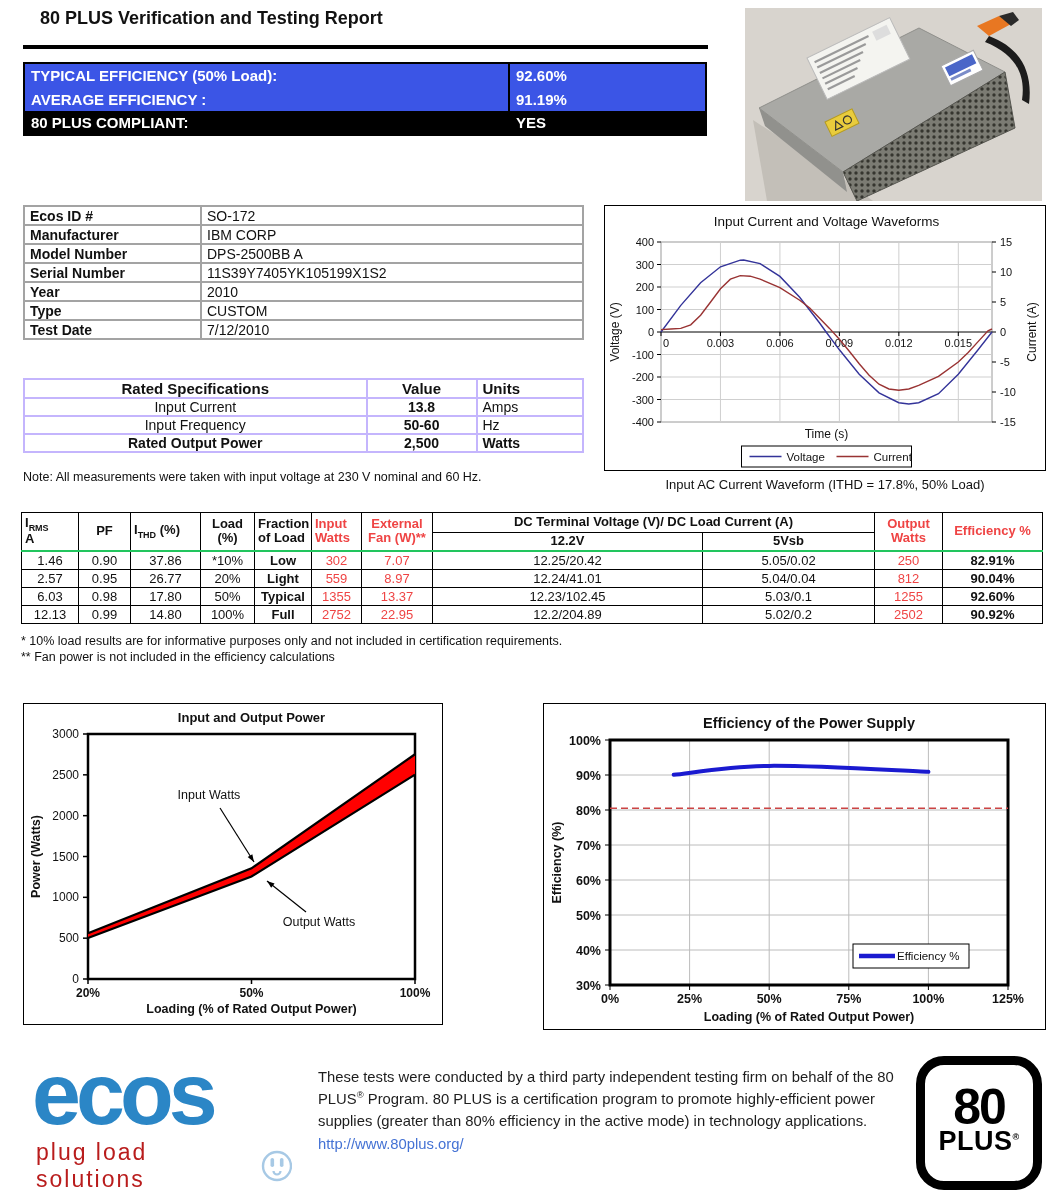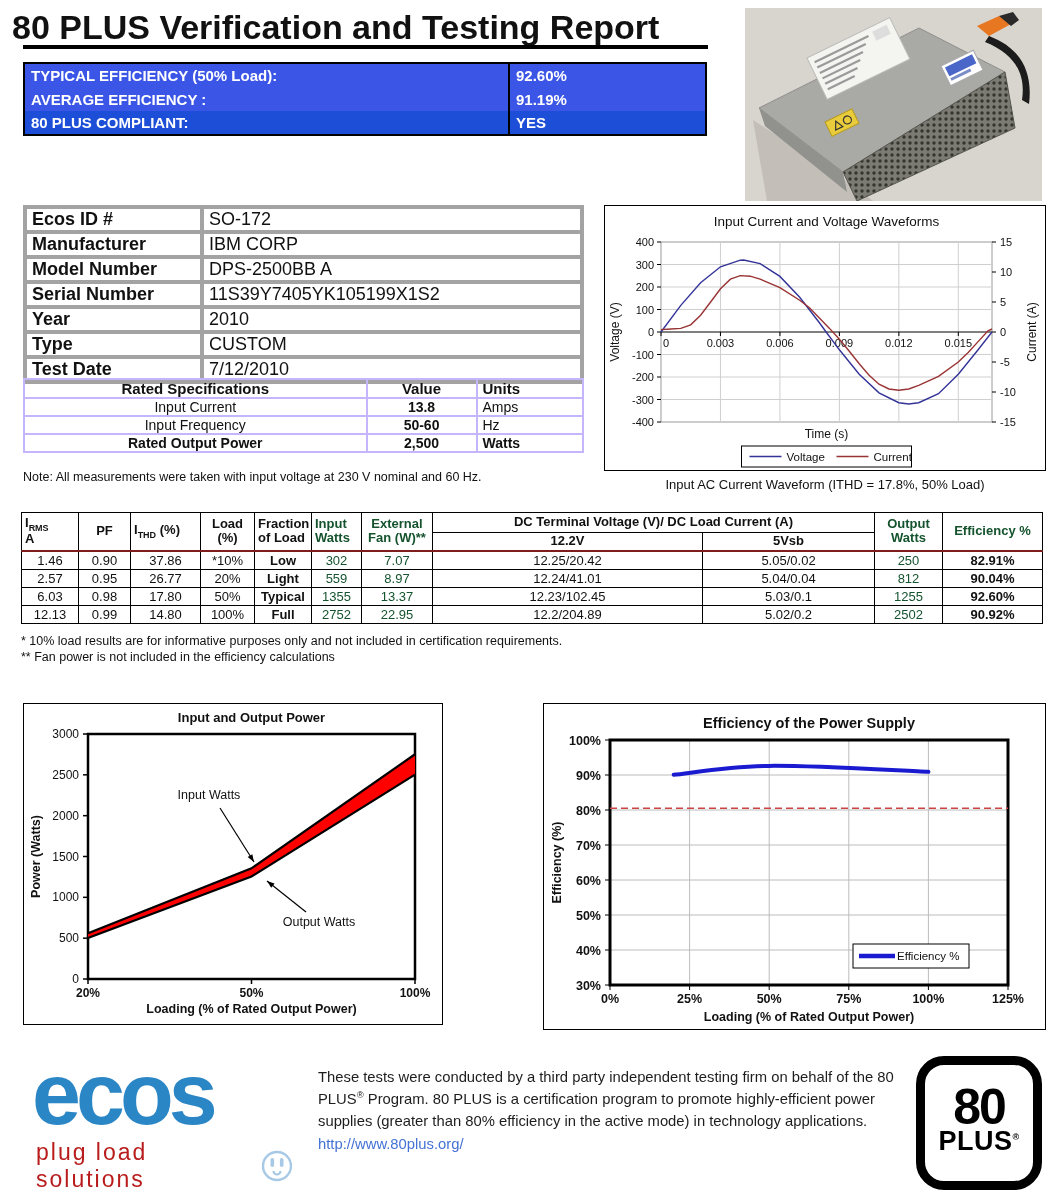--- a/index.html
+++ b/index.html
@@ -1,54 +1,54 @@
 <!DOCTYPE html>
 <html><head>
 <meta charset="utf-8">
 <style>
   *{margin:0;padding:0;box-sizing:border-box}
   html,body{background:#fff}
   body{font-family:"Liberation Sans",sans-serif;color:#111}
   .page{position:relative;width:1049px;height:1200px;background:#fff;overflow:hidden}
-  .title{position:absolute;left:12px;top:8px;font-size:34px;font-weight:bold;letter-spacing:0}
+  .title{position:absolute;left:40px;top:8px;font-size:18px;font-weight:bold;letter-spacing:0}
   .title-rule{position:absolute;left:23px;top:45px;width:685px;height:4px;background:#000}
   table{border-collapse:collapse}
   
   .summary{position:absolute;left:23px;top:62px;width:684px;border:2px solid #000}
   .summary td{color:#fff;font-weight:bold;font-size:15px;height:24px;padding:0 6px;vertical-align:middle}
   .sum-blue td{background:#3B55E6}
-  .sum-navy td{background:#1d4ed8}
+  .sum-navy td{background:#000000}
   .summary td.s-val{border-left:2px solid #000;width:197px}
   
   .photo{position:absolute;left:745px;top:8px;width:297px;height:193px}
   
   .info{position:absolute;left:23px;top:205px;width:561px}
-  .info td{border:4px solid #a3a3a3;font-size:18px;height:19px;padding:0 5px;vertical-align:middle}
+  .info td{border:2px solid #a3a3a3;font-size:14px;height:19px;padding:0 5px;vertical-align:middle}
   .info td.lbl{font-weight:bold;width:177px}
   
   .wave{position:absolute;left:604px;top:205px;width:442px;height:266px;border:1px solid #000;background:#fff}
   .wave-caption{position:absolute;left:604px;top:477px;width:442px;text-align:center;font-size:13px}
   
   .specs{position:absolute;left:23px;top:378px;width:561px}
   .specs th,.specs td{border:2px solid #c4b5fd;font-size:14px;height:17px;padding:0 5px;vertical-align:middle}
   .specs th{font-size:15px}
   .specs .c{text-align:center}
   .specs .b{font-weight:bold}
   .specs th.sp-units{text-align:left}
   .note{position:absolute;left:23px;top:470px;font-size:12.5px}
   
   .load{position:absolute;left:21px;top:512px;width:1021px;table-layout:fixed}
   .load th,.load td{border:1px solid #000;font-size:13px;padding:1px 3px;vertical-align:middle}
   .load thead th{font-weight:bold;line-height:1.15;text-align:center}
   .load thead tr:first-child th{height:20px}
   .load thead tr:last-child th{height:16px}
-  .load thead{border-bottom:2px solid #7f1d1d}
+  .load thead{border-bottom:2px solid #22c55e}
   .load tbody td{text-align:center;height:14px}
   .load .ta-l{text-align:left}
-  .load .blue{color:#14532d}
+  .load .blue{color:#ef4444}
   .load .b{font-weight:bold}
   .load sub{font-size:9px}
   .fn{position:absolute;left:21px;font-size:12.5px}
   .fn1{top:634px}.fn2{top:650px}
   
   .power{position:absolute;left:23px;top:703px;width:420px;height:322px;border:1px solid #000;background:#fff}
   .eff{position:absolute;left:543px;top:703px;width:503px;height:327px;border:1px solid #000;background:#fff}
   svg text{font-family:"Liberation Sans",sans-serif}
   
   .ecos{position:absolute;left:32px;top:1054px;width:260px}

